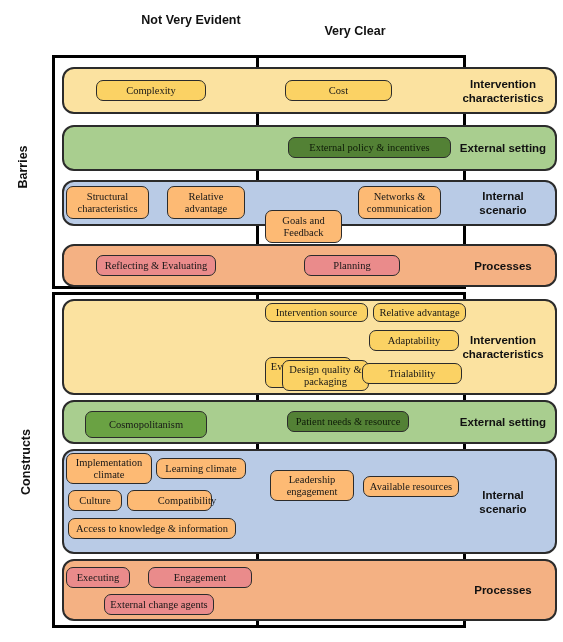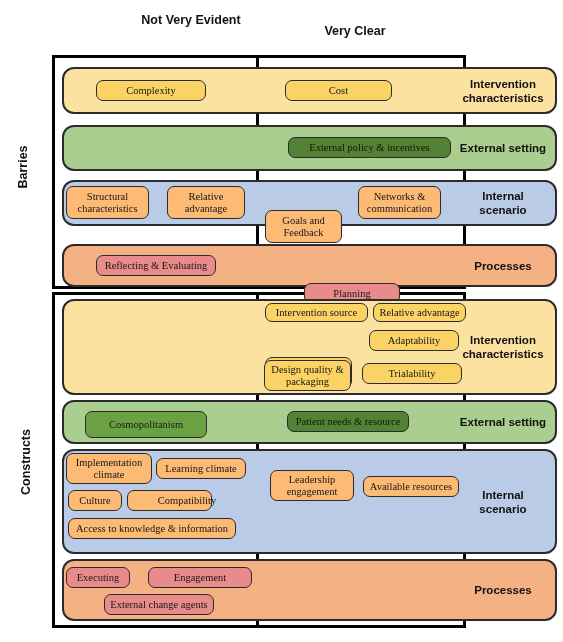--- a/index.html
+++ b/index.html
@@ -82,30 +82,30 @@
 </div>
 <div class="pill blue" style="left:66px;top:186px;width:83px;height:33px;">Structural characteristics</div>
 <div class="pill blue" style="left:167px;top:186px;width:78px;height:33px;">Relative advantage</div>
 <div class="pill blue" style="left:265px;top:186px;width:77px;height:33px;margin-top:24px;">Goals and Feedback</div>
 <div class="pill blue" style="left:358px;top:186px;width:83px;height:33px;">Networks &amp; communication</div>
 
 <div class="band orange" style="left:62px;top:244px;width:495px;height:43px;">
   <div class="band-label">Processes</div>
 </div>
 <div class="pill red" style="left:96px;top:255px;width:120px;height:21px;">Reflecting &amp; Evaluating</div>
-<div class="pill red" style="left:304px;top:255px;width:96px;height:21px;margin-top:28px;">Planning</div>
+<div class="pill red" style="left:304px;top:255px;width:96px;height:21px;">Planning</div>
 
 <div class="band yellow" style="left:62px;top:299px;width:495px;height:96px;">
   <div class="band-label">Intervention characteristics</div>
 </div>
 <div class="pill yellow" style="left:265px;top:303px;width:103px;height:19px;">Intervention source</div>
 <div class="pill yellow" style="left:373px;top:303px;width:93px;height:19px;">Relative advantage</div>
 <div class="pill yellow" style="left:265px;top:325px;width:87px;height:31px;margin-top:32px;">Evidence strength &amp; quality</div>
 <div class="pill yellow" style="left:369px;top:330px;width:90px;height:21px;">Adaptability</div>
-<div class="pill yellow" style="left:264px;top:360px;width:87px;height:31px;">Design quality &amp; packaging</div>
+<div class="pill yellow" style="left:282px;top:360px;width:87px;height:31px;">Design quality &amp; packaging</div>
 <div class="pill yellow" style="left:362px;top:363px;width:100px;height:21px;">Trialability</div>
 
 <div class="band green" style="left:62px;top:400px;width:495px;height:44px;">
   <div class="band-label">External setting</div>
 </div>
 <div class="pill green-lite" style="left:85px;top:411px;width:122px;height:27px;">Cosmopolitanism</div>
 <div class="pill green" style="left:287px;top:411px;width:122px;height:21px;">Patient needs &amp; resource</div>
 
 <div class="band blue" style="left:62px;top:449px;width:495px;height:105px;">
   <div class="band-label">Internal scenario</div>

